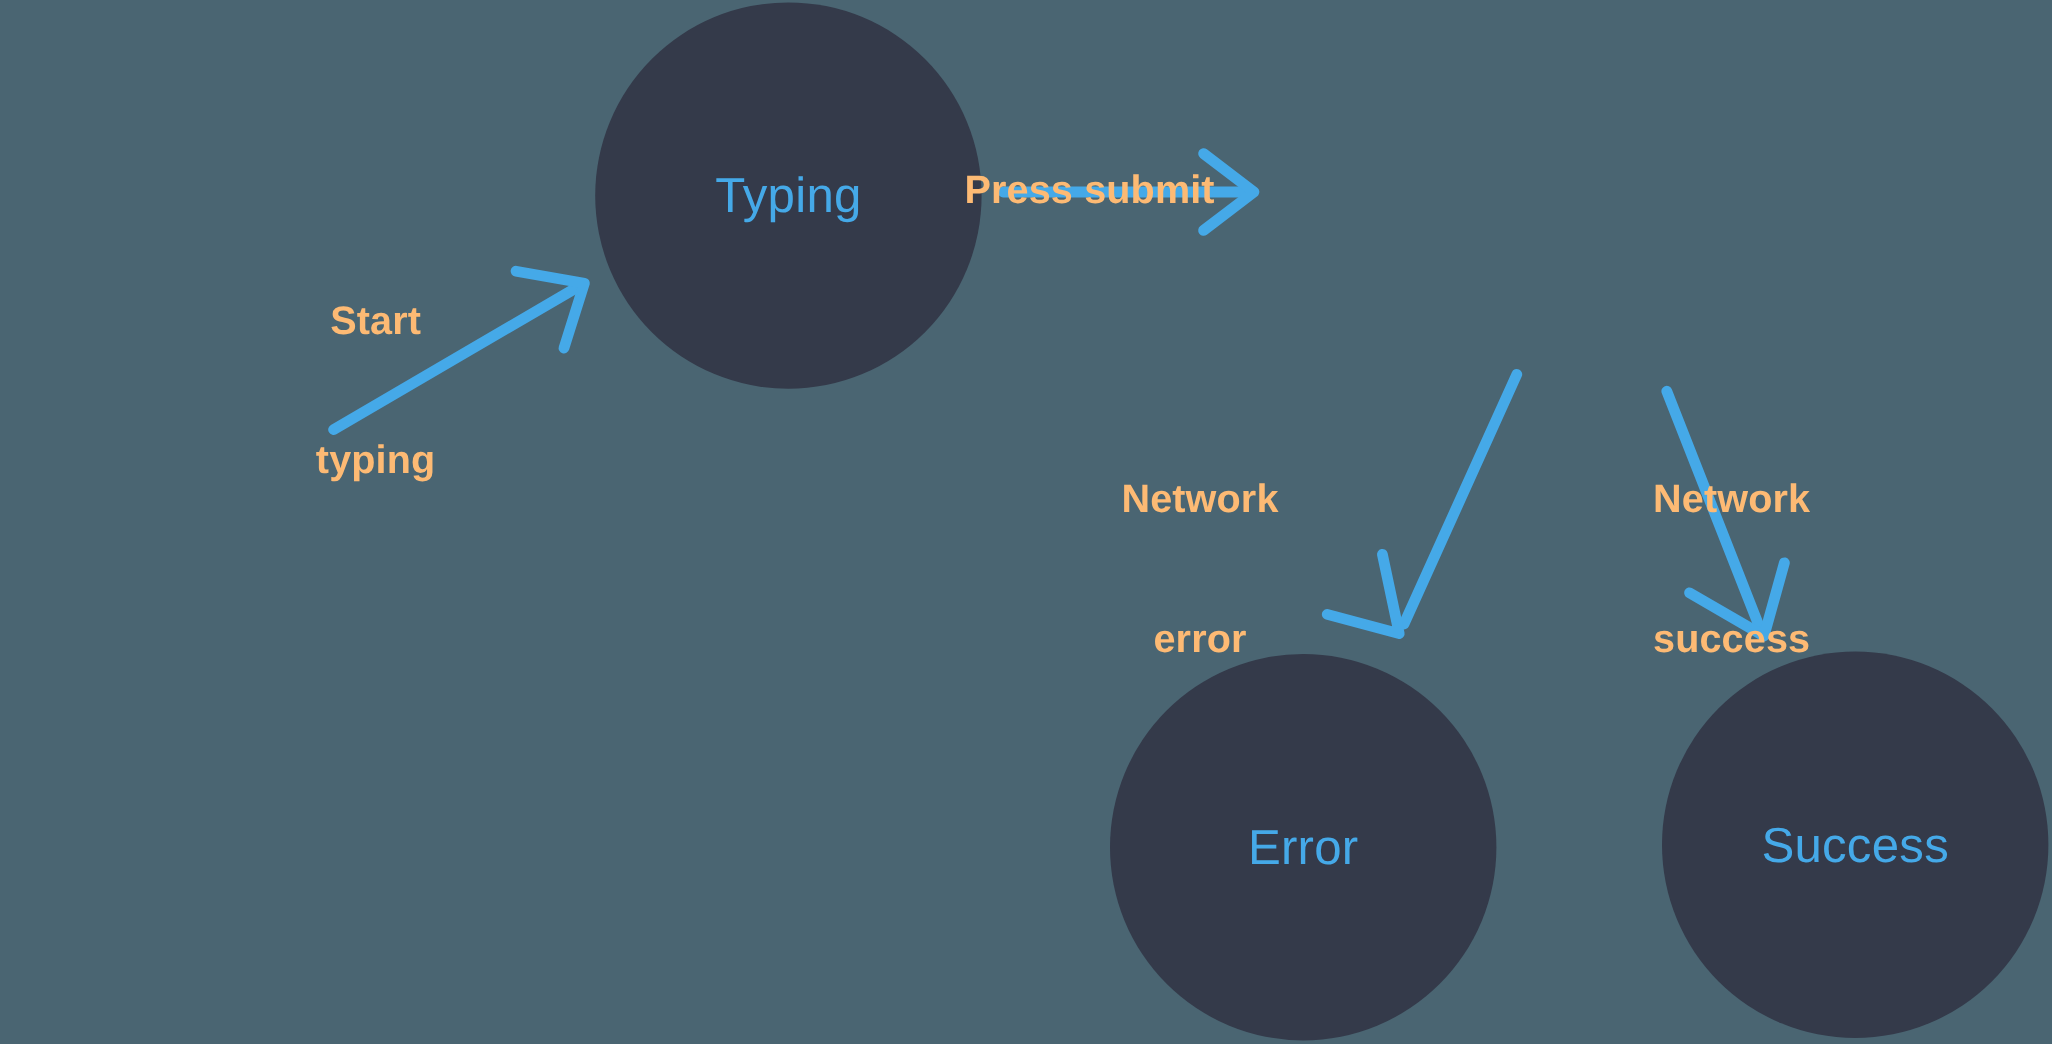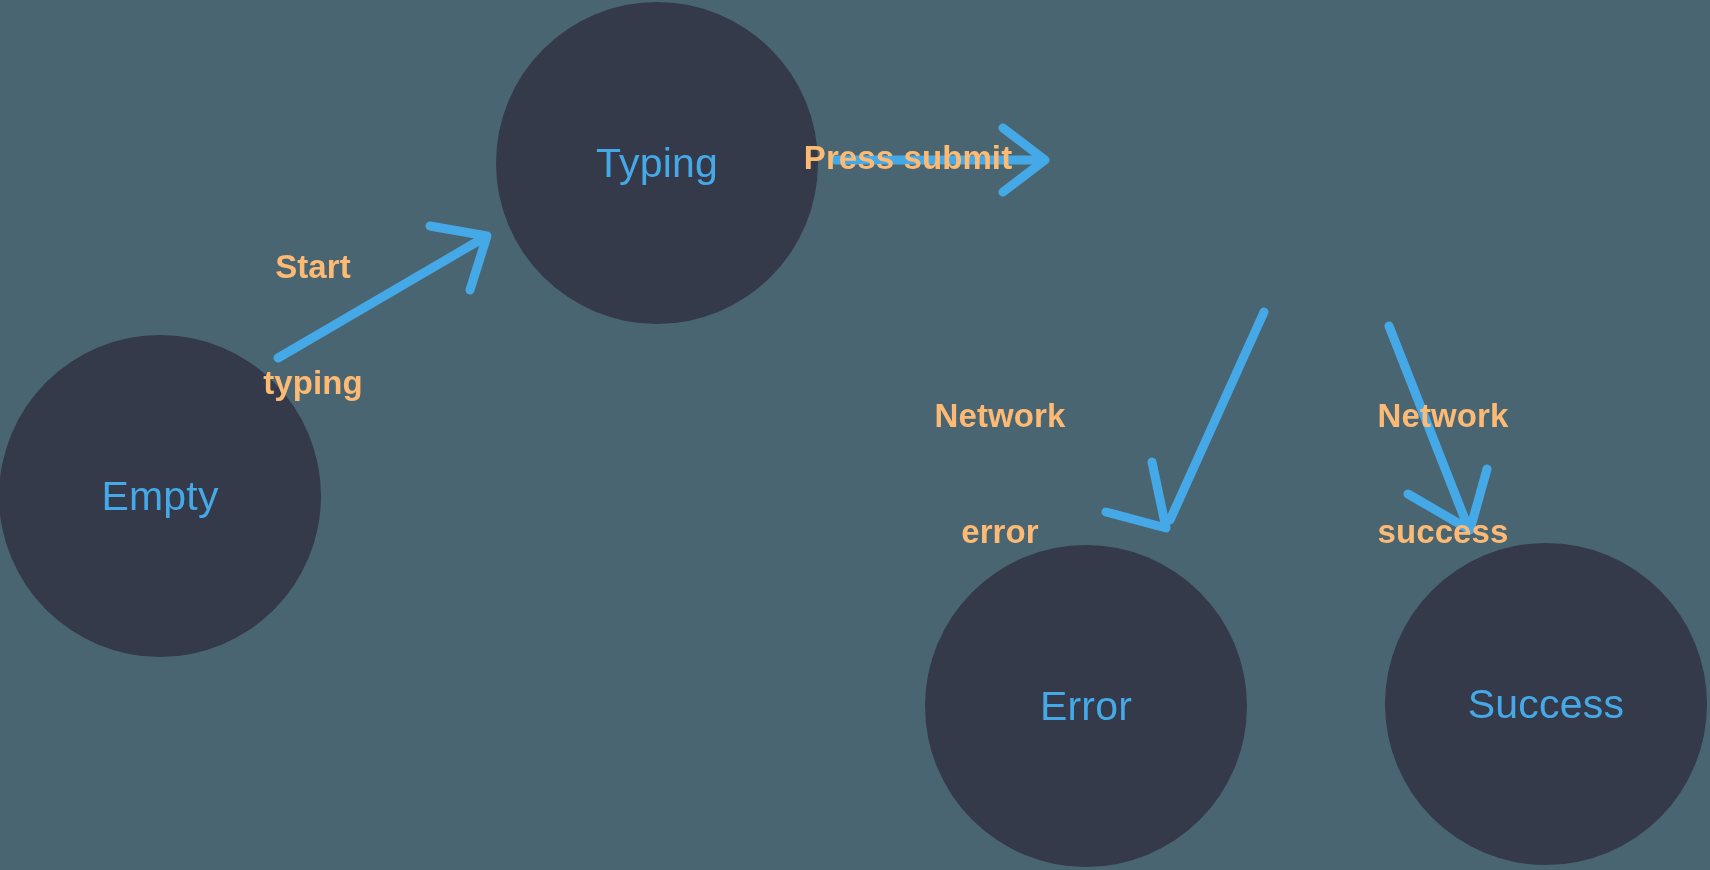--- a/index.html
+++ b/index.html
@@ -72,23 +72,20 @@
       <line x1="1264" y1="312" x2="1170" y2="520" stroke="#45a9e8" stroke-width="9" stroke-linecap="round"></line>
       <path d="M 1152 462 L 1166 528 L 1106 512" fill="none" stroke="#45a9e8" stroke-width="9" stroke-linecap="round" stroke-linejoin="round"></path>
     </g>
 
     <g>
       <line x1="1389" y1="326" x2="1466" y2="522" stroke="#45a9e8" stroke-width="9" stroke-linecap="round"></line>
       <path d="M 1408 494 L 1470 530 L 1487 469" fill="none" stroke="#45a9e8" stroke-width="9" stroke-linecap="round" stroke-linejoin="round"></path>
     </g>
   </svg>
 
-  <div class="node" style="left:-1px; top:335px; width:322px; height:322px;">
-    <span class="node-label">Empty</span>
-  </div>
 
   <div class="node" style="left:496px; top:2px; width:322px; height:322px;">
     <span class="node-label">Typing</span>
   </div>
 
 
   <div class="node" style="left:925px; top:545px; width:322px; height:322px;">
     <span class="node-label">Error</span>
   </div>
 

